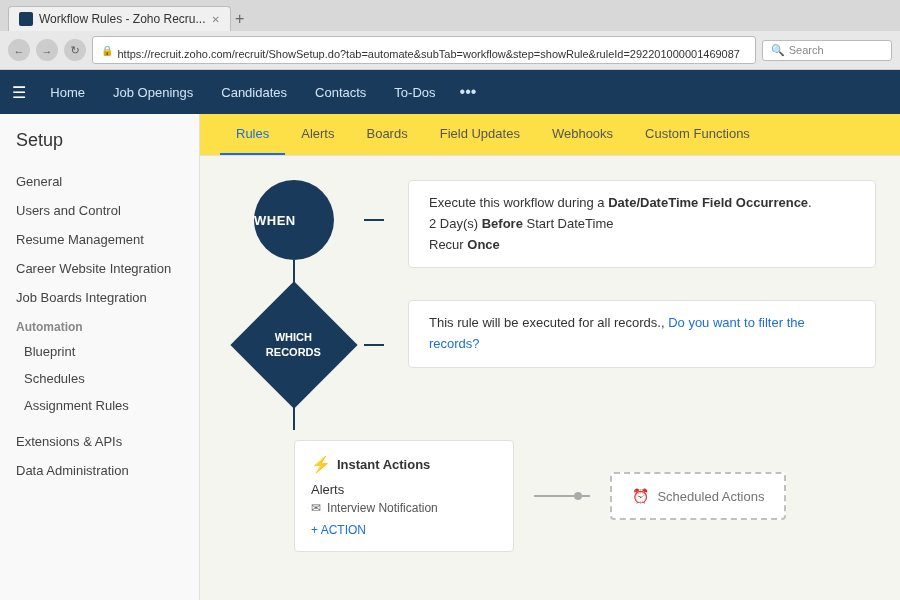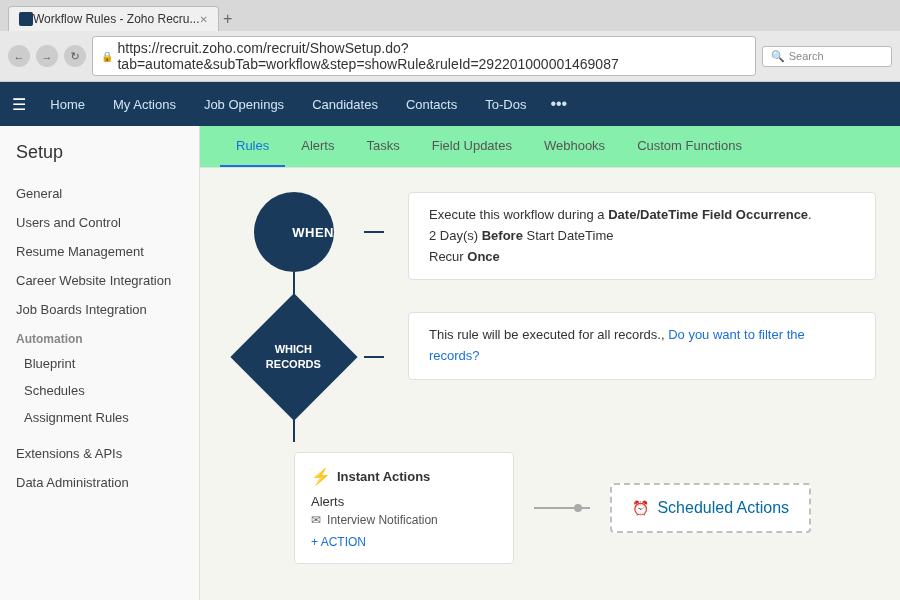--- a/index.html
+++ b/index.html
@@ -1,29 +1,29 @@
 <!DOCTYPE html>
 <html><head>
   <meta charset="utf-8">
   <style>
     * { box-sizing: border-box; margin: 0; padding: 0; }
     body { font-family: -apple-system, BlinkMacSystemFont, 'Segoe UI', Arial, sans-serif; font-size: 13px; background: #f5f5f0; width: 900px; height: 600px; overflow: hidden; }
 
     
     .browser-chrome { background: #e8e8e8; border-bottom: 1px solid #ccc; }
     .tab-bar { display: flex; align-items: center; padding: 6px 8px 0; background: #d8d8d8; }
-    .tab { display: flex; align-items: center; background: #f0f0f0; border-radius: 4px 4px 0 0; padding: 5px 10px; font-size: 12px; color: #333; border: 1px solid #bbb; border-bottom: none; }
+    .tab { display: flex; align-items: center; background: #f0f0f0; border-radius: 4px 4px 0 0; padding: 5px 10px; font-size: 12px; color: #333; gap: 6px; border: 1px solid #bbb; border-bottom: none; }
     .tab-favicon { width: 14px; height: 14px; background: #1a3a5c; border-radius: 2px; flex-shrink: 0; }
     .tab-close { color: #888; font-size: 10px; cursor: pointer; }
     .tab-new { margin-left: 4px; color: #666; font-size: 16px; cursor: pointer; }
     .address-bar { display: flex; align-items: center; padding: 5px 8px; gap: 6px; background: #e8e8e8; }
     .nav-btn { width: 22px; height: 22px; border-radius: 50%; background: #ccc; display: flex; align-items: center; justify-content: center; font-size: 11px; color: #555; cursor: pointer; }
     .url-bar { flex: 1; background: white; border: 1px solid #bbb; border-radius: 3px; padding: 3px 8px; font-size: 11px; color: #333; display: flex; align-items: center; gap: 4px; }
     .lock-icon { color: #4a4; font-size: 10px; }
-    .url-text { color: #333; font-size: 14px; }
+    .url-text { color: #333; font-size: 11px; margin-top: 8px; }
     .search-box { display: flex; align-items: center; background: white; border: 1px solid #bbb; border-radius: 3px; padding: 3px 8px; font-size: 11px; color: #888; gap: 4px; width: 130px; }
 
     
     .nav-bar { background: #1a3a5c; display: flex; align-items: center; padding: 0 12px; height: 44px; gap: 4px; }
     .nav-menu-icon { color: white; font-size: 16px; margin-right: 8px; cursor: pointer; }
     .nav-item { color: #d0e4f5; font-size: 13px; padding: 0 12px; height: 44px; display: flex; align-items: center; cursor: pointer; }
     .nav-dots { color: #d0e4f5; font-size: 16px; padding: 0 8px; cursor: pointer; }
 
     
     .main-layout { display: flex; height: calc(600px - 90px); }
@@ -33,31 +33,31 @@
     .sidebar-title { font-size: 18px; color: #333; padding: 0 16px 16px; font-weight: 300; }
     .sidebar-item { padding: 7px 16px; font-size: 13px; color: #444; cursor: pointer; }
     .sidebar-section { padding: 8px 16px 4px; font-size: 12px; color: #888; font-weight: 600; }
     .sidebar-subitem { padding: 6px 16px 6px 24px; font-size: 13px; color: #444; cursor: pointer; }
     .sidebar-subitem.active { color: #1a6fdb; }
 
     
     .content { flex: 1; overflow-y: auto; }
 
     
-    .tab-nav { display: flex; align-items: center; background: #86efac; border-bottom: 1px solid #e0e0e0; padding: 0 20px; }
+    .tab-nav { display: flex; align-items: center; background: #fde047; border-bottom: 1px solid #e0e0e0; padding: 0 20px; }
     .content-tab { padding: 12px 16px; font-size: 13px; color: #555; cursor: pointer; border-bottom: 2px solid transparent; }
     .content-tab.active { color: #1a6fdb; border-bottom: 2px solid #1a6fdb; }
 
     
     .workflow-area { padding: 24px; }
     .workflow-row { display: flex; align-items: flex-start; margin-bottom: 20px; }
 
     
     .diagram-col { width: 140px; flex-shrink: 0; display: flex; flex-direction: column; align-items: center; }
-    .node-circle { width: 80px; height: 80px; border-radius: 50%; background: #1a3a5c; color: white; display: flex; align-items: center; justify-content: flex-end; font-size: 13px; font-weight: 600; letter-spacing: 0.5px; }
+    .node-circle { width: 80px; height: 80px; border-radius: 50%; background: #1a3a5c; color: white; display: flex; align-items: center; justify-content: flex-start; font-size: 13px; font-weight: 600; letter-spacing: 0.5px; }
     .node-diamond { width: 90px; height: 90px; background: #1a3a5c; transform: rotate(45deg); display: flex; align-items: center; justify-content: center; }
     .node-diamond-inner { transform: rotate(-45deg); color: white; font-size: 11px; font-weight: 600; text-align: center; line-height: 1.4; }
     .vert-line { width: 2px; height: 30px; background: #1a3a5c; }
     .horiz-line { height: 2px; background: #1a3a5c; flex: 1; margin-top: 0; align-self: center; }
 
     
     .info-card { background: white; border: 1px solid #e0e0e0; border-radius: 4px; padding: 12px 20px; flex: 1; margin-left: 24px; }
     .info-text { font-size: 13px; color: #333; line-height: 1.6; }
     .info-text strong { font-weight: 600; }
 
@@ -66,21 +66,21 @@
     .action-box { background: white; border: 1px solid #e0e0e0; border-radius: 4px; padding: 14px 16px; min-width: 220px; }
     .action-box-dashed { background: white; border: 2px dashed #c0c0c0; border-radius: 4px; padding: 14px 20px; display: flex; align-items: center; gap: 8px; align-self: center; }
     .action-title { display: flex; align-items: center; gap: 6px; font-size: 13px; color: #333; font-weight: 600; margin-bottom: 8px; }
     .action-icon { color: #e8a020; font-size: 16px; }
     .action-label { font-size: 13px; color: #333; font-weight: 500; margin-bottom: 4px; }
     .alert-row { display: flex; align-items: center; gap: 6px; font-size: 12px; color: #555; }
     .alert-icon { font-size: 12px; color: #666; }
     .add-action { color: #1a6fdb; font-size: 12px; font-weight: 500; margin-top: 8px; cursor: pointer; }
     .filter-link { color: #1a6fdb; cursor: pointer; text-decoration: none; }
     .scheduled-icon { color: #888; font-size: 14px; }
-    .scheduled-label { font-size: 16px; color: #0369a1; }
+    .scheduled-label { font-size: 13px; color: #737373; }
   </style>
 </head>
 <body>
 
 <div class="browser-chrome">
   <div class="tab-bar">
     <div class="tab">
       <div class="tab-favicon"></div>
       <span>Workflow Rules - Zoho Recru...</span>
       <span class="tab-close">✕</span>
@@ -98,21 +98,20 @@
     <div class="search-box">
       <span>🔍</span>
       <span>Search</span>
     </div>
   </div>
 </div>
 
 <div class="nav-bar">
   <span class="nav-menu-icon">☰</span>
   <span class="nav-item">Home</span>
-  <span class="nav-item">My Actions</span>
   <span class="nav-item">Job Openings</span>
   <span class="nav-item">Candidates</span>
   <span class="nav-item">Contacts</span>
   <span class="nav-item">To-Dos</span>
   <span class="nav-dots">•••</span>
 </div>
 
 <div class="main-layout">
 
   <div class="sidebar">
@@ -131,21 +130,21 @@
 
     <div class="sidebar-item" style="margin-top:8px;">Extensions &amp; APIs</div>
     <div class="sidebar-item">Data Administration</div>
   </div>
 
   <div class="content">
 
     <div class="tab-nav">
       <div class="content-tab active">Rules</div>
       <div class="content-tab">Alerts</div>
-      <div class="content-tab">Tasks</div>
+      <div class="content-tab">Boards</div>
       <div class="content-tab">Field Updates</div>
       <div class="content-tab">Webhooks</div>
       <div class="content-tab">Custom Functions</div>
     </div>
 
     <div class="workflow-area">
 
       <div class="workflow-row">
         <div class="diagram-col">
           <div class="node-circle">

